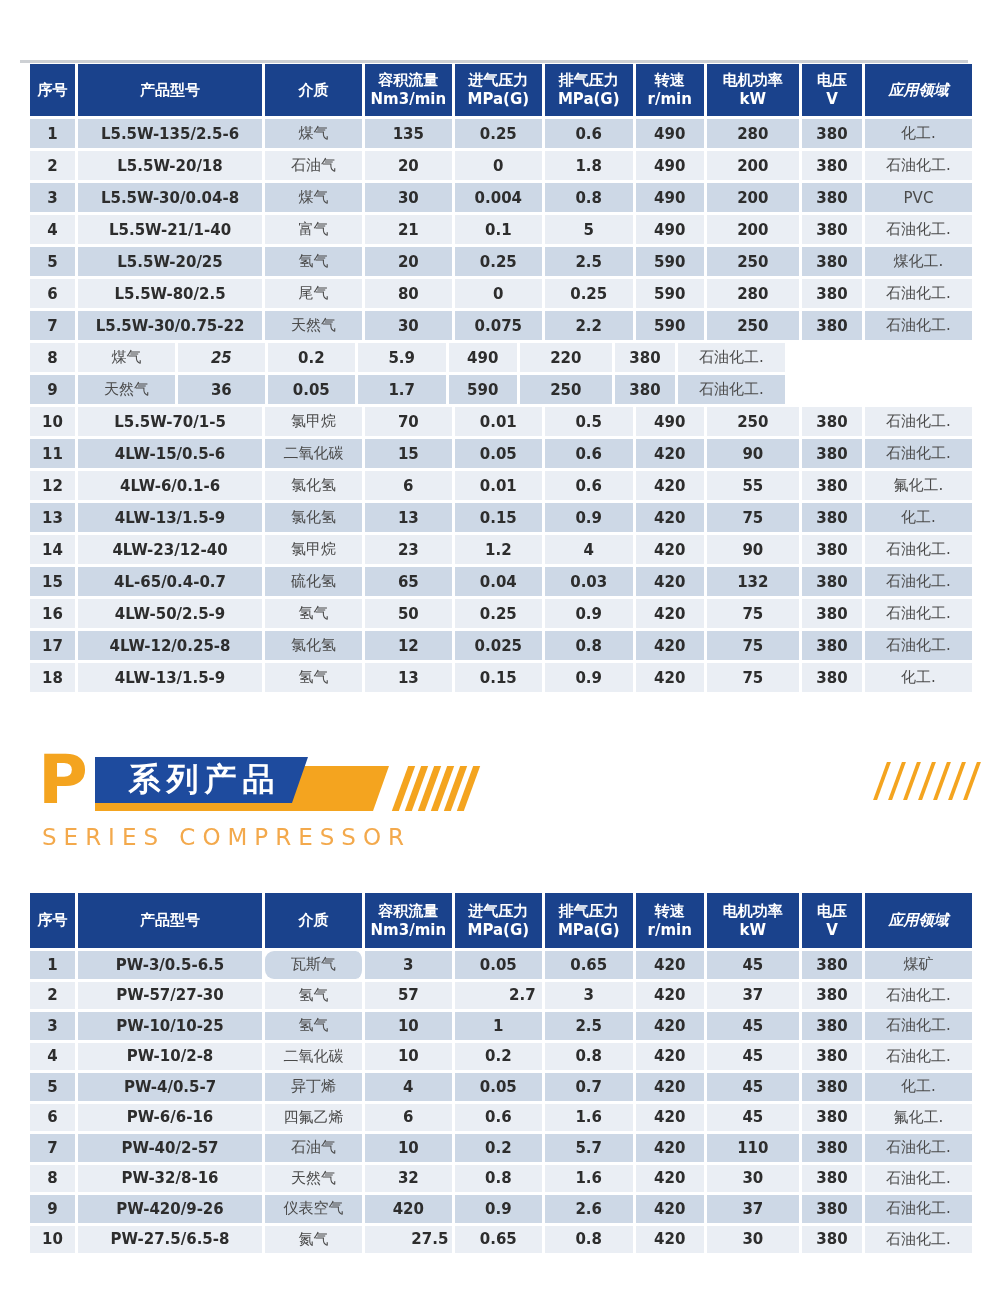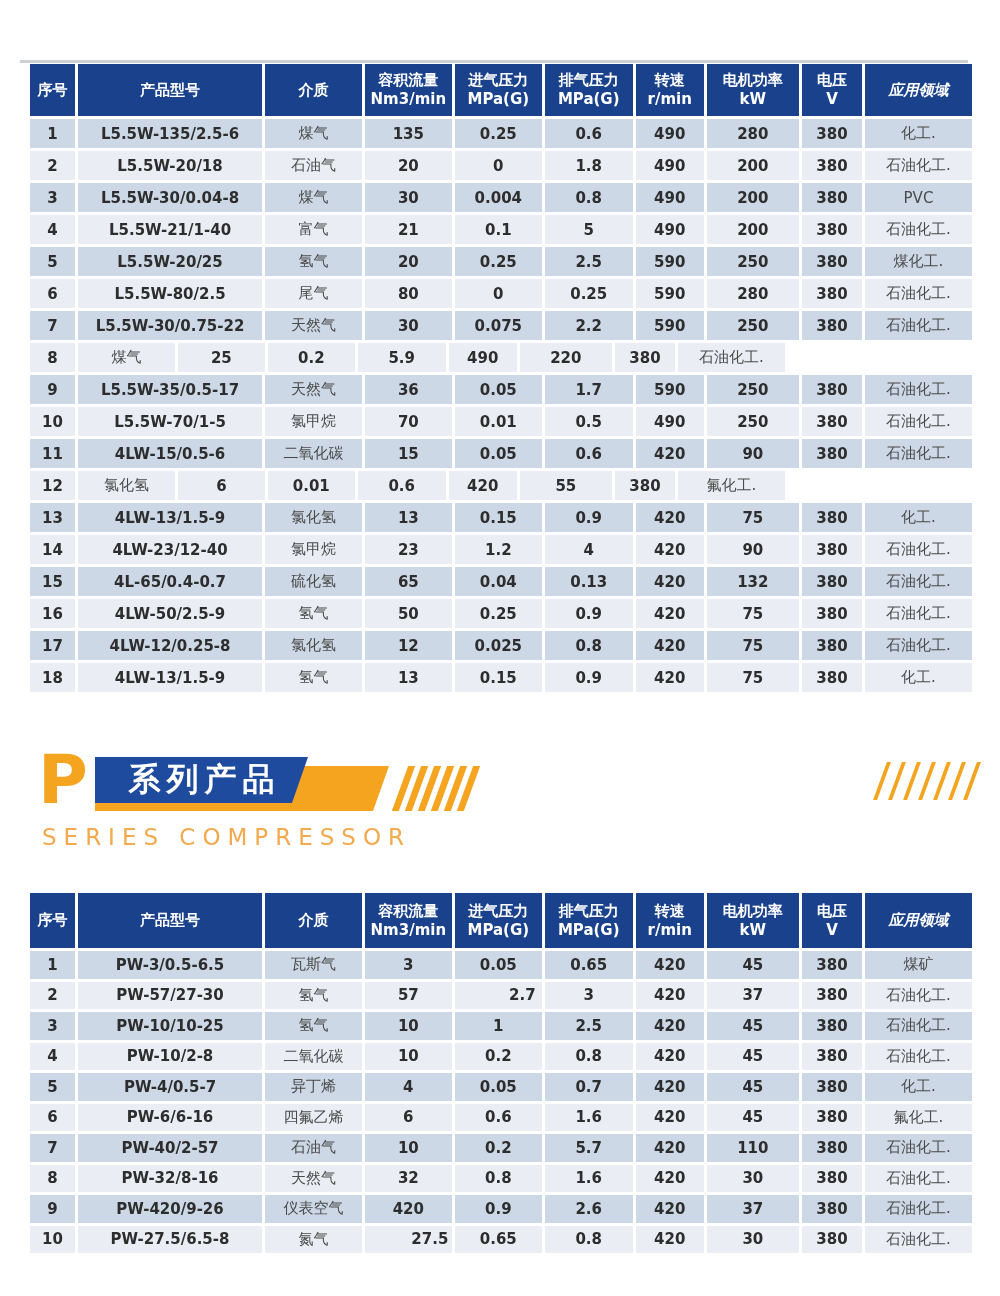--- a/index.html
+++ b/index.html
@@ -185,31 +185,30 @@
         <div class="td" style="width: 9.55%;">0.075</div>
         <div class="td" style="width: 9.65%;">2.2</div>
         <div class="td" style="width: 7.55%;">590</div>
         <div class="td" style="width: 10.1%;">250</div>
         <div class="td" style="width: 6.7%;">380</div>
         <div class="td cn" style="width: 11.35%;">石油化工.</div>
       </div>
       <div class="trow even">
         <div class="td" style="width: 5.1%;">8</div>
         <div class="td cn" style="width: 10.6%;">煤气</div>
-        <div class="td" style="width: 9.55%;">25</div>
+        <div class="td" style="width: 9.55%; font-style: italic;">25</div>
         <div class="td" style="width: 9.55%;">0.2</div>
         <div class="td" style="width: 9.65%;">5.9</div>
         <div class="td" style="width: 7.55%;">490</div>
         <div class="td" style="width: 10.1%;">220</div>
         <div class="td" style="width: 6.7%;">380</div>
         <div class="td cn" style="width: 11.35%;">石油化工.</div>
       </div>
       <div class="trow odd">
         <div class="td" style="width: 5.1%;">9</div>
-        <div class="td" style="width: 19.85%;">L5.5W-35/0.5-17</div>
         <div class="td cn" style="width: 10.6%;">天然气</div>
         <div class="td" style="width: 9.55%;">36</div>
         <div class="td" style="width: 9.55%;">0.05</div>
         <div class="td" style="width: 9.65%; text-align: center;">1.7</div>
         <div class="td" style="width: 7.55%;">590</div>
         <div class="td" style="width: 10.1%;">250</div>
         <div class="td" style="width: 6.7%;">380</div>
         <div class="td cn" style="width: 11.35%;">石油化工.</div>
       </div>
       <div class="trow even">
@@ -231,20 +230,21 @@
         <div class="td" style="width: 9.55%;">15</div>
         <div class="td" style="width: 9.55%;">0.05</div>
         <div class="td" style="width: 9.65%;">0.6</div>
         <div class="td" style="width: 7.55%;">420</div>
         <div class="td" style="width: 10.1%;">90</div>
         <div class="td" style="width: 6.7%;">380</div>
         <div class="td cn" style="width: 11.35%;">石油化工.</div>
       </div>
       <div class="trow even">
         <div class="td" style="width: 5.1%;">12</div>
+        <div class="td" style="width: 19.85%;">4LW-6/0.1-6</div>
         <div class="td cn" style="width: 10.6%;">氯化氢</div>
         <div class="td" style="width: 9.55%;">6</div>
         <div class="td" style="width: 9.55%;">0.01</div>
         <div class="td" style="width: 9.65%;">0.6</div>
         <div class="td" style="width: 7.55%;">420</div>
         <div class="td" style="width: 10.1%;">55</div>
         <div class="td" style="width: 6.7%;">380</div>
         <div class="td cn" style="width: 11.35%;">氟化工.</div>
       </div>
       <div class="trow odd">
@@ -270,21 +270,21 @@
         <div class="td" style="width: 10.1%;">90</div>
         <div class="td" style="width: 6.7%;">380</div>
         <div class="td cn" style="width: 11.35%;">石油化工.</div>
       </div>
       <div class="trow odd">
         <div class="td" style="width: 5.1%;">15</div>
         <div class="td" style="width: 19.85%;">4L-65/0.4-0.7</div>
         <div class="td cn" style="width: 10.6%;">硫化氢</div>
         <div class="td" style="width: 9.55%;">65</div>
         <div class="td" style="width: 9.55%;">0.04</div>
-        <div class="td" style="width: 9.65%;">0.13</div>
+        <div class="td" style="width: 9.65%;">0.03</div>
         <div class="td" style="width: 7.55%;">420</div>
         <div class="td" style="width: 10.1%;">132</div>
         <div class="td" style="width: 6.7%;">380</div>
         <div class="td cn" style="width: 11.35%;">石油化工.</div>
       </div>
       <div class="trow even">
         <div class="td" style="width: 5.1%;">16</div>
         <div class="td" style="width: 19.85%;">4LW-50/2.5-9</div>
         <div class="td cn" style="width: 10.6%;">氢气</div>
         <div class="td" style="width: 9.55%;">50</div>
@@ -380,21 +380,21 @@
           <span>电压</span>
           <span>V</span>
         </div>
         <div class="th" style="width: 11.35%;">
           <span>应用领域</span>
         </div>
       </div>
       <div class="trow odd">
         <div class="td" style="width: 5.1%;">1</div>
         <div class="td" style="width: 19.85%;">PW-3/0.5-6.5</div>
-        <div class="td cn" style="width: 10.6%;">瓦斯气</div>
+        <div class="td cn" style="width: 10.6%; border-radius: 9px;">瓦斯气</div>
         <div class="td" style="width: 9.55%;">3</div>
         <div class="td" style="width: 9.55%;">0.05</div>
         <div class="td" style="width: 9.65%;">0.65</div>
         <div class="td" style="width: 7.55%;">420</div>
         <div class="td" style="width: 10.1%;">45</div>
         <div class="td" style="width: 6.7%;">380</div>
         <div class="td cn" style="width: 11.35%;">煤矿</div>
       </div>
       <div class="trow even">
         <div class="td" style="width: 5.1%;">2</div>

